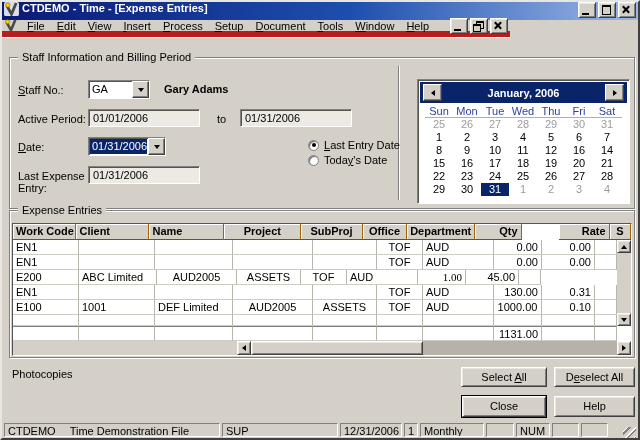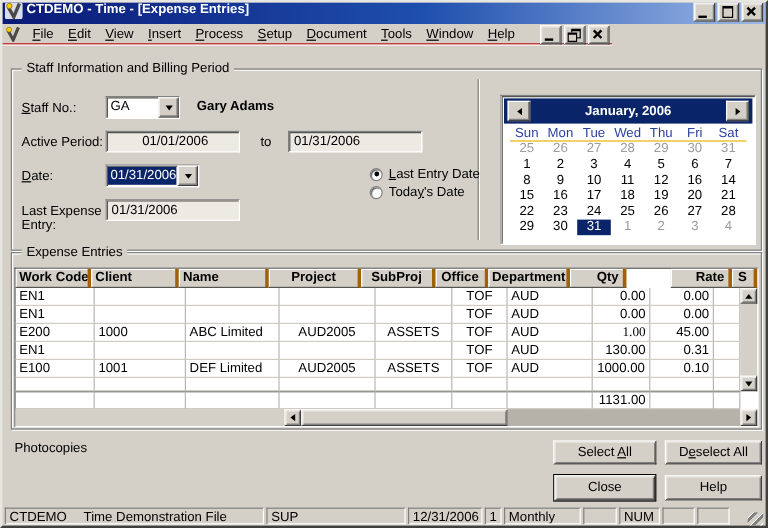--- a/index.html
+++ b/index.html
@@ -16,21 +16,21 @@
   .tbtn{width:16px;height:14px;background:#d4d0c8;border:1px solid;border-color:#fff #404040 #404040 #fff;
     box-shadow:inset 1px 1px 0 #e8e6e0, inset -1px -1px 0 #808080;position:relative;}
   .g-min::after{content:"";position:absolute;left:3px;bottom:2px;width:7px;height:2px;background:#000;}
   .g-max::after{content:"";position:absolute;left:3px;top:2px;width:7px;height:7px;border:1px solid #000;border-top-width:2px;}
   .g-close::before,.g-close::after{content:"";position:absolute;left:6px;top:2px;width:2px;height:9px;background:#000;}
   .g-close::before{transform:rotate(45deg);}  .g-close::after{transform:rotate(-45deg);}
   .g-restore::before{content:"";position:absolute;left:5px;top:2px;width:6px;height:5px;border:1px solid #000;border-top-width:2px;}
   .g-restore::after{content:"";position:absolute;left:2px;top:5px;width:6px;height:5px;border:1px solid #000;border-top-width:2px;background:#d4d0c8;}
   
   .menubar{position:absolute;left:0;top:19px;width:508px;height:16px;display:flex;align-items:center;
-    border-bottom:1px solid #b91c1c;box-shadow:0 1px 0 #fff;padding:0 2px;box-sizing:border-box;}
+    border-bottom:6px solid #b91c1c;box-shadow:0 1px 0 #fff;padding:0 2px;box-sizing:border-box;}
   .menu-item{padding:1px 6px;white-space:nowrap;}
   .menubar .spacer{flex:1;}
   
   .groupbox{position:absolute;border:1px solid #808080;box-shadow:1px 1px 0 #fff, inset 1px 1px 0 #fff;}
   .groupbox>.gtitle{position:absolute;top:-7px;left:8px;background:#d4d0c8;padding:0 4px;white-space:nowrap;}
   .vsep{position:absolute;width:0;border-left:1px solid #808080;border-right:1px solid #fff;}
   .lbl{position:absolute;white-space:nowrap;}
   .field{position:absolute;background:#eceae3;border:1px solid;border-color:#808080 #fff #fff #808080;
     box-shadow:inset 1px 1px 0 #55544f;box-sizing:border-box;padding:2px 0 0 4px;white-space:nowrap;overflow:hidden;}
   .combo{position:absolute;background:#fff;border:1px solid;border-color:#808080 #fff #fff #808080;
@@ -57,21 +57,21 @@
   .cal-dow span{width:28px;text-align:center;}
   .cal-week{display:flex;margin:0 7px;}
   .cal-day{width:28px;height:13px;line-height:13px;text-align:center;}
   .cal-day.other{color:#9c9c9c;}
   .cal-day.sel{background:var(--sel,#0a246a);color:#fff;}
   
   .grid{position:absolute;background:#fff;border:1px solid;border-color:#55544f #fff #fff #55544f;}
   .grow{display:flex;}
   .gcell{box-sizing:border-box;border-right:1px solid #b9b6ae;border-bottom:1px solid #cfccc4;
     padding:1px 3px 0 3px;white-space:nowrap;overflow:hidden;height:15px;}
-  .ghead .gcell{background:#d4d0c8;font-weight:bold;height:16px;border-right:3px solid #a16207;border-bottom:1px solid #55544f;
+  .ghead .gcell{background:#d4d0c8;font-weight:bold;height:16px;border-right:1px solid #a16207;border-bottom:1px solid #55544f;
     box-shadow:inset 1px 1px 0 #fff;}
   .gtotal .gcell{border-top:1px solid #808080;}
   .al{text-align:left;} .ac{text-align:center;} .ar{text-align:right;}
   .vscroll{position:absolute;width:14px;background:#d4d0c8;display:flex;flex-direction:column;justify-content:space-between;}
   .sbtn{height:13px;width:14px;background:#d4d0c8;border:1px solid;border-color:#fff #404040 #404040 #fff;
     box-shadow:inset 1px 1px 0 #e8e6e0, inset -1px -1px 0 #808080;display:flex;align-items:center;justify-content:center;box-sizing:border-box;}
   .hscroll{position:absolute;height:14px;display:flex;background:#d4d0c8;}
   .hscroll .blank{background:#d4d0c8;}
   .hscroll .sbtn{width:14px;height:14px;}
   .hthumb{background:#d4d0c8;border:1px solid;border-color:#fff #404040 #404040 #fff;
@@ -133,21 +133,21 @@
     <span class="lbl" style="left:8px;top:26px;"><u>S</u>taff No.:</span>
     <div class="combo" style="left:78px;top:22px;width:62px;height:19px;">
       <span class="cval">GA</span>
       <span class="dropbtn">
           <span class="arr-down"></span>
         </span>
     </div>
     <span class="lbl" style="left:154px;top:25px;font-weight:bold;">Gary Adams</span>
 
     <span class="lbl" style="left:8px;top:55px;">Active Period:</span>
-    <div class="field" style="left:78px;top:51px;width:112px;height:18px;text-align:center;">01/01/2006</div>
+    <div class="field" style="left:78px;top:51px;width:112px;height:18px;">01/01/2006</div>
     <span class="lbl" style="left:207px;top:55px;">to</span>
     <div class="field" style="left:230px;top:51px;width:112px;height:18px;">01/31/2006</div>
 
     <span class="lbl" style="left:8px;top:83px;"><u>D</u>ate:</span>
     <div class="combo" style="left:78px;top:79px;width:78px;height:19px;">
       <span class="cval hilite">01/31/2006</span>
       <span class="dropbtn">
           <span class="arr-down"></span>
         </span>
     </div>
@@ -280,21 +280,20 @@
             <div class="gcell ac" style="width: 80px;"></div>
             <div class="gcell ac" style="width: 64px;"></div>
             <div class="gcell ac" style="width: 46px;">TOF</div>
             <div class="gcell al" style="width: 71px;">AUD</div>
             <div class="gcell ar" style="width: 48px;">0.00</div>
             <div class="gcell ar" style="width: 53px;">0.00</div>
             <div class="gcell ac" style="width: 22px;"></div>
           </div>
           <div class="grow">
             <div class="gcell al" style="width: 66px;">E200</div>
-            <div class="gcell al" style="width: 76px;">1000</div>
             <div class="gcell al" style="width: 78px;">ABC Limited</div>
             <div class="gcell ac" style="width: 80px;">AUD2005</div>
             <div class="gcell ac" style="width: 64px;">ASSETS</div>
             <div class="gcell ac" style="width: 46px;">TOF</div>
             <div class="gcell al" style="width: 71px;">AUD</div>
             <div class="gcell ar" style="width: 48px; font-family: Liberation Serif, serif;">1.00</div>
             <div class="gcell ar" style="width: 53px;">45.00</div>
             <div class="gcell ac" style="width: 22px;"></div>
           </div>
           <div class="grow">

